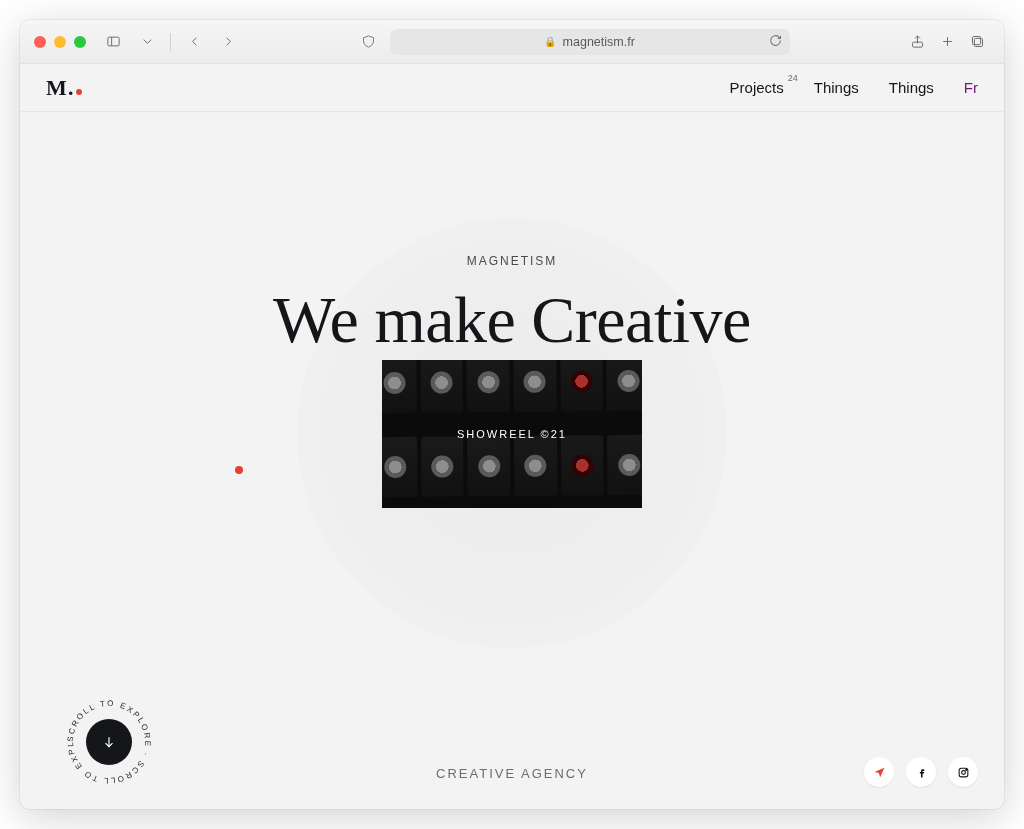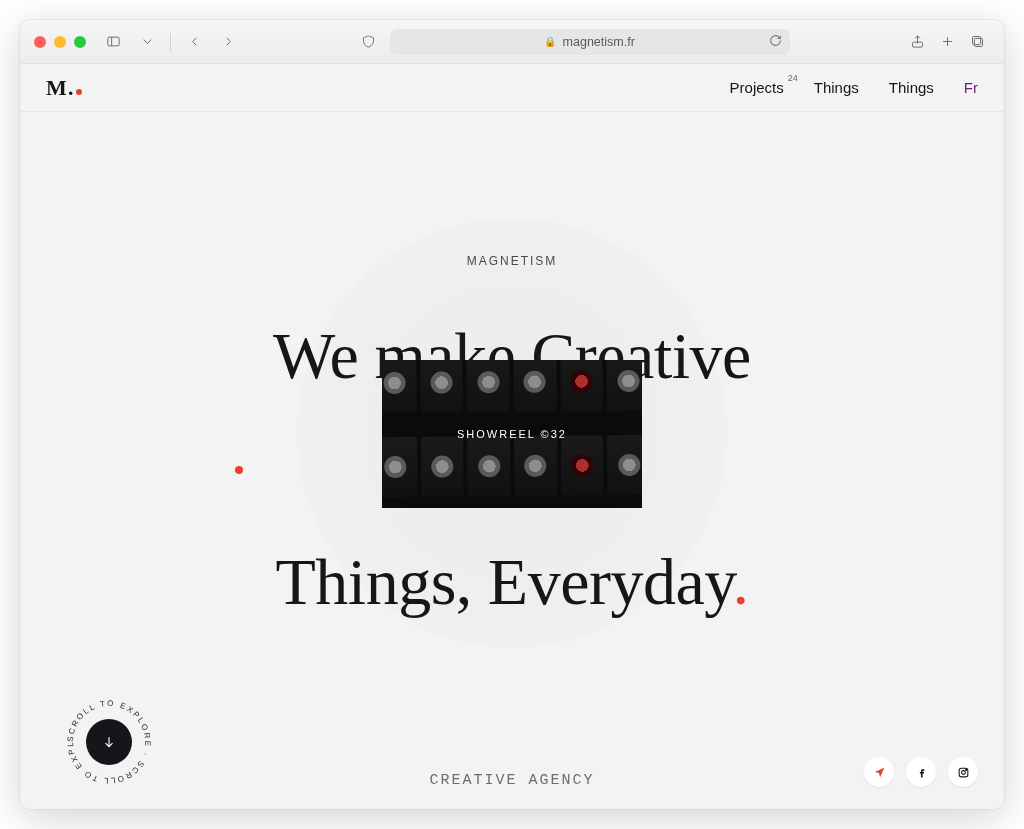--- a/index.html
+++ b/index.html
@@ -122,21 +122,20 @@
   text-align: center;
   font-family: "Times New Roman", Georgia, serif;
   color: #14161a;
   width: 860px;
 }
 .line1, .line2 {
   font-size: 66px;
   font-weight: 400;
   letter-spacing: -0.5px;
   white-space: nowrap;
-  margin-top: 36px;
 }
 .line2 { margin-top: 150px; }
 .line2 .period { color: #e8402f; }
 .side-dot {
   position: absolute; left: 215px; top: 354px;
   width: 8px; height: 8px; background: #e8402f; border-radius: 50%;
 }
 .showreel {
   position: absolute; left: 50%; top: 248px; transform: translateX(-50%);
   width: 260px; height: 148px;
@@ -160,22 +159,22 @@
   opacity:.6;
 }
 .thumb:nth-child(5)::after,
 .thumb:nth-child(11)::after { background: radial-gradient(circle,#b33 0 40%, #300 41% 100%); opacity:.9;}
 .showreel-label {
   position: relative; z-index: 2;
   color: #fff; font-size: 11px; letter-spacing: 2px;
 }
 
 .footer-label {
-  position: absolute; left: 50%; bottom: 20px; transform: translateX(-50%);
-  font-size: 15px; letter-spacing: 2px; color: #6d6d6d; font-family: Liberation Mono, monospace;
+  position: absolute; left: 50%; bottom: 28px; transform: translateX(-50%);
+  font-size: 13px; letter-spacing: 2px; color: #6d6d6d;
 }
 .scroll-badge {
   position: absolute; left: 46px; bottom: 24px;
   width: 86px; height: 86px;
 }
 .scroll-center {
   position: absolute; left: 50%; top: 50%; transform: translate(-50%,-50%);
   width: 46px; height: 46px; border-radius: 50%;
   background: #14161a; color: #fff;
   display: flex; align-items: center; justify-content: center;
@@ -292,43 +291,40 @@
       </nav>
     </header>
 
     <div class="hero">
       <div class="bg-circle"></div>
 
       <div class="kicker">MAGNETISM</div>
 
       <div class="headline">
         <div class="line1">We make Creative</div>
-        <div class="line2">
-          <span>Things, Everyday</span><span class="period">.</span>
-        </div>
       </div>
 
       <div class="side-dot"></div>
 
       <div class="showreel">
         <div class="showreel-grid">
           <div class="thumb"></div>
             <div class="thumb"></div>
             <div class="thumb"></div>
             <div class="thumb"></div>
             <div class="thumb"></div>
             <div class="thumb"></div>
           <div class="thumb"></div>
             <div class="thumb"></div>
             <div class="thumb"></div>
             <div class="thumb"></div>
             <div class="thumb"></div>
             <div class="thumb"></div>
         </div>
-        <div class="showreel-label">SHOWREEL ©32</div>
+        <div class="showreel-label">SHOWREEL ©21</div>
       </div>
 
       <div class="footer-label">CREATIVE AGENCY</div>
 
       <div class="scroll-badge">
         <svg class="scroll-text-svg" viewBox="0 0 86 86">
           <defs>
               <path id="circ" d="M43,43 m-36,0 a36,36 0 1,1 72,0 a36,36 0 1,1 -72,0"></path>
             </defs>
           <text><textPath href="#circ">SCROLL TO EXPLORE · SCROLL TO EXPLORE · </textPath></text>

